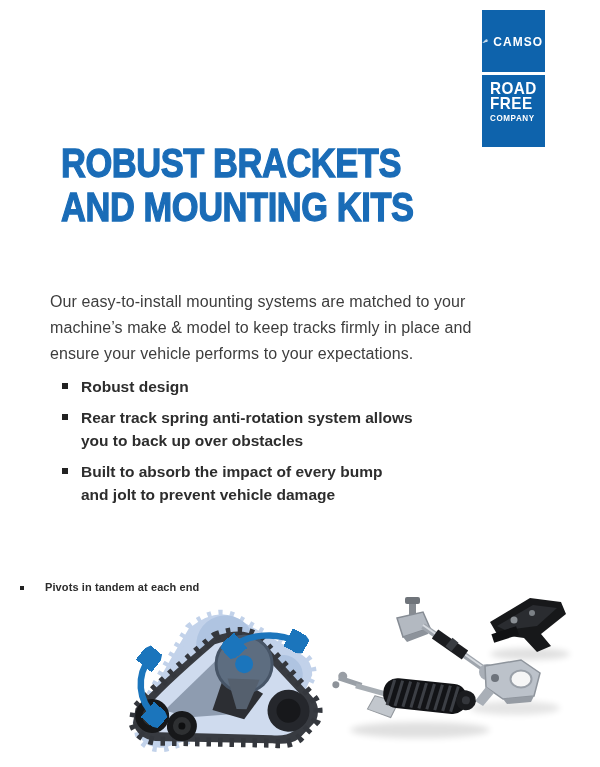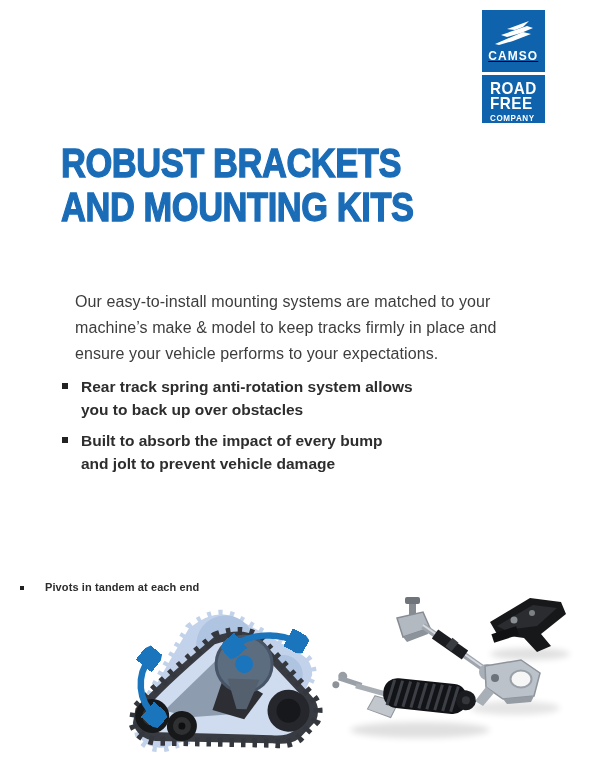--- a/index.html
+++ b/index.html
@@ -3,37 +3,37 @@
 <meta charset="utf-8">
 <style>
   html,body{margin:0;padding:0;background:#ffffff;}
   .page{
     position:relative;width:600px;height:767px;background:#ffffff;overflow:hidden;
     font-family:"Liberation Sans",sans-serif;
   }
   
   .logo-stack{position:absolute;left:482px;top:10px;width:63px;}
   .logo-box{width:63px;box-sizing:border-box;background:#0e63ac;}
-  .camso-box{height:62px;display:flex;flex-direction:column;align-items:center;justify-content:center;gap:2px;text-decoration:underline;}
+  .camso-box{height:62px;display:flex;flex-direction:row;align-items:center;justify-content:center;gap:2px;}
   .camso-text{color:#fff;font-weight:700;font-size:13px;letter-spacing:1.2px;transform:scaleX(0.92);}
-  .roadfree-box{height:48px;margin-top:3px;padding:6px 0 0 8px;}
+  .roadfree-box{height:72px;margin-top:3px;padding:6px 0 0 8px;}
   .roadfree-lines{color:#fff;font-weight:700;font-size:17px;line-height:15px;letter-spacing:0.5px;
     white-space:pre-line;transform:scaleX(0.9);transform-origin:left top;}
   .company-line{color:#fff;font-weight:700;font-size:8.5px;letter-spacing:0.6px;margin-top:2px;
     transform:scaleX(0.95);transform-origin:left top;}
   
   .heading{
     position:absolute;left:61px;top:141px;margin:0;
     color:#1a6cb7;font-size:41px;font-weight:700;line-height:44px;letter-spacing:-0.5px;
     white-space:pre-line;transform:scaleX(0.84);transform-origin:left top;
     -webkit-text-stroke:1.3px #1a6cb7;
   }
   
   .intro{
-    position:absolute;left:75px;top:289px;margin:0;
+    position:absolute;left:50px;top:289px;margin:0;
     color:#3d3d3d;font-size:16px;line-height:26px;letter-spacing:0.1px;white-space:pre-line;
   }
   
   .bullets{position:absolute;left:62px;top:375px;list-style:none;margin:0;padding:0;}
   .bullets li{display:flex;align-items:flex-start;margin:0 0 8px 0;}
   .sq{flex:0 0 auto;width:6px;height:6px;background:#222;margin:8px 13px 0 0;}
   .bullet-text{color:#2d2d2d;font-size:15.5px;font-weight:700;line-height:23px;white-space:pre-line;}
   
   .caption{position:absolute;left:20px;top:581px;display:flex;align-items:center;}
   .sq-sm{flex:0 0 auto;width:4px;height:4px;background:#222;margin:1px 9px 0 0;}
@@ -64,20 +64,24 @@
   </div>
 
   <h1 class="heading">ROBUST BRACKETS
 AND MOUNTING KITS</h1>
 
   <p class="intro">Our easy-to-install mounting systems are matched to your
 machine’s make &amp; model to keep tracks firmly in place and
 ensure your vehicle performs to your expectations.</p>
 
   <ul class="bullets">
+    <li>
+      <span class="sq"></span>
+      <span class="bullet-text">Robust design</span>
+    </li>
     <li>
       <span class="sq"></span>
       <span class="bullet-text">Rear track spring anti-rotation system allows
 you to back up over obstacles</span>
     </li>
     <li>
       <span class="sq"></span>
       <span class="bullet-text">Built to absorb the impact of every bump
 and jolt to prevent vehicle damage</span>
     </li>

